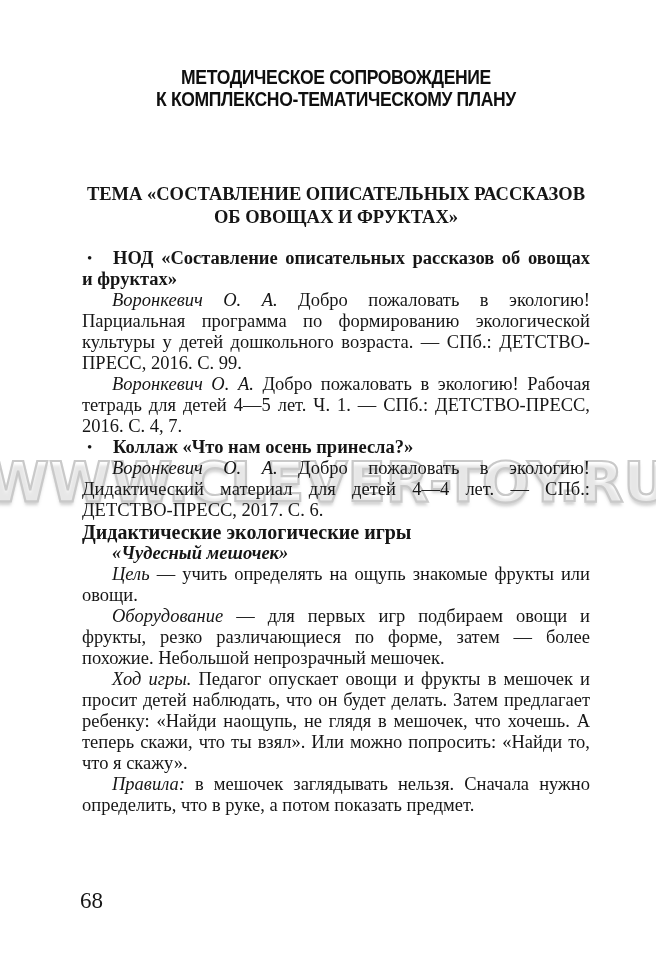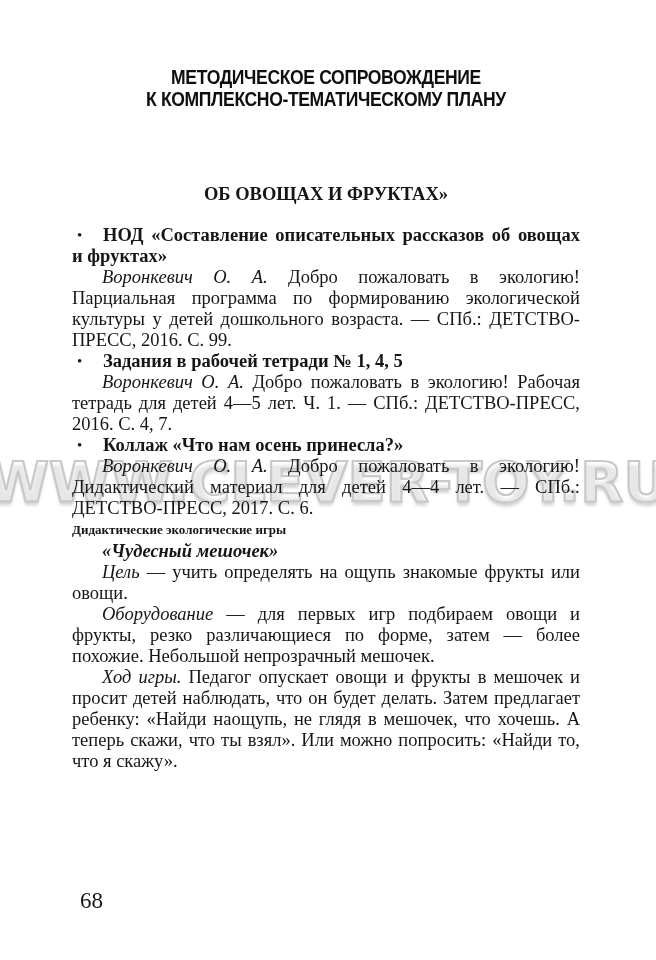--- a/index.html
+++ b/index.html
@@ -3,21 +3,21 @@
 <meta charset="utf-8">
 <style>
   html,body { margin:0; padding:0; background:#ffffff; }
   .page {
     position:relative; width:656px; height:960px;
     background:#ffffff; overflow:hidden;
     color:#161616;
     font-family:"Liberation Serif", serif;
   }
   .content {
-    position:absolute; left:72px; top:66px; width:508px; z-index:2;
+    position:absolute; left:82px; top:66px; width:508px; z-index:2;
     font-size:18.5px; line-height:21px;
   }
   .doc-header {
     text-align:center;
     font-family:"Liberation Sans", sans-serif;
     font-weight:700; font-size:19.5px; line-height:22px;
     letter-spacing:-0.4px;
     transform:scaleX(0.9); transform-origin:50% 0;
     color:#0f0f0f;
   }
@@ -30,21 +30,21 @@
   p.indent { text-indent:30px; }
   .bullet-marker {
     display:inline-block; width:26px; padding-left:5px;
     font-size:15px; vertical-align:top;
   }
   .bullet-label { font-weight:700; }
   .author { font-style:italic; }
   .lead { font-style:italic; }
   .games-heading {
     margin-top:16px; text-align:left;
-    font-weight:700; font-size:13px; line-height:22px;
+    font-weight:700; font-size:20px; line-height:22px;
   }
   .game-title {
     margin-top:11px; text-indent:30px; text-align:center;
     font-weight:700; font-style:italic;
   }
   .watermark {
     position:absolute; z-index:1; top:449px; left:50%;
     transform:translateX(-50%);
     white-space:nowrap;
     font-family:"DejaVu Sans", sans-serif; font-weight:700;
@@ -67,44 +67,45 @@
   <div class="watermark">WWW.CLEVER-TOY.RU</div>
 
   <div class="content">
 
     <div class="doc-header">
       <div>МЕТОДИЧЕСКОЕ СОПРОВОЖДЕНИЕ</div>
       <div>К КОМПЛЕКСНО-ТЕМАТИЧЕСКОМУ ПЛАНУ</div>
     </div>
 
     <div class="doc-title">
+      <div>ТЕМА «СОСТАВЛЕНИЕ ОПИСАТЕЛЬНЫХ РАССКАЗОВ</div>
       <div>ОБ ОВОЩАХ И ФРУКТАХ»</div>
     </div>
 
     <div class="list">
 
       <p><span class="bullet-marker">•</span><span class="bullet-label">НОД «Составление описательных рассказов об овощах и фруктах»</span></p>
       <p class="indent"><span class="author">Воронкевич О. А.</span> <span>Добро пожаловать в экологию! Парциальная программа по формированию экологической культуры у детей дошкольного возраста. — СПб.: ДЕТСТВО-ПРЕСС, 2016. С. 99.</span></p>
 
-      <p><span class="bullet-marker">•</span><span class="bullet-label">Задания в рабочей тетради № 1, 4, 5</span></p>
       <p class="indent"><span class="author">Воронкевич О. А.</span> <span>Добро пожаловать в экологию! Рабочая тетрадь для детей 4—5 лет. Ч. 1. — СПб.: ДЕТСТВО-ПРЕСС, 2016. С. 4, 7.</span></p>
 
       <p><span class="bullet-marker">•</span><span class="bullet-label">Коллаж «Что нам осень принесла?»</span></p>
       <p class="indent"><span class="author">Воронкевич О. А.</span> <span>Добро пожаловать в экологию! Дидактический материал для детей 4—4 лет. — СПб.: ДЕТСТВО-ПРЕСС, 2017. С. 6.</span></p>
 
     </div>
 
     <p class="games-heading">Дидактические экологические игры</p>
 
     <p class="game-title">«Чудесный мешочек»</p>
 
     <p class="indent"><span class="lead">Цель</span> <span>— учить определять на ощупь знакомые фрукты или овощи.</span></p>
 
     <p class="indent"><span class="lead">Оборудование</span> <span>— для первых игр подбираем овощи и фрукты, резко различающиеся по форме, затем — более похожие. Небольшой непрозрачный мешочек.</span></p>
 
     <p class="indent"><span class="lead">Ход игры.</span> <span>Педагог опускает овощи и фрукты в мешочек и просит детей наблюдать, что он будет делать. Затем предлагает ребенку: «Найди наощупь, не глядя в мешочек, что хочешь. А теперь скажи, что ты взял». Или можно попросить: «Найди то, что я скажу».</span></p>
 
+    <p class="indent"><span class="lead">Правила:</span> <span>в мешочек заглядывать нельзя. Сначала нужно определить, что в руке, а потом показать предмет.</span></p>
 
   </div>
 
   <div class="page-number">68</div>
 
 </div>
 
 </body></html>

